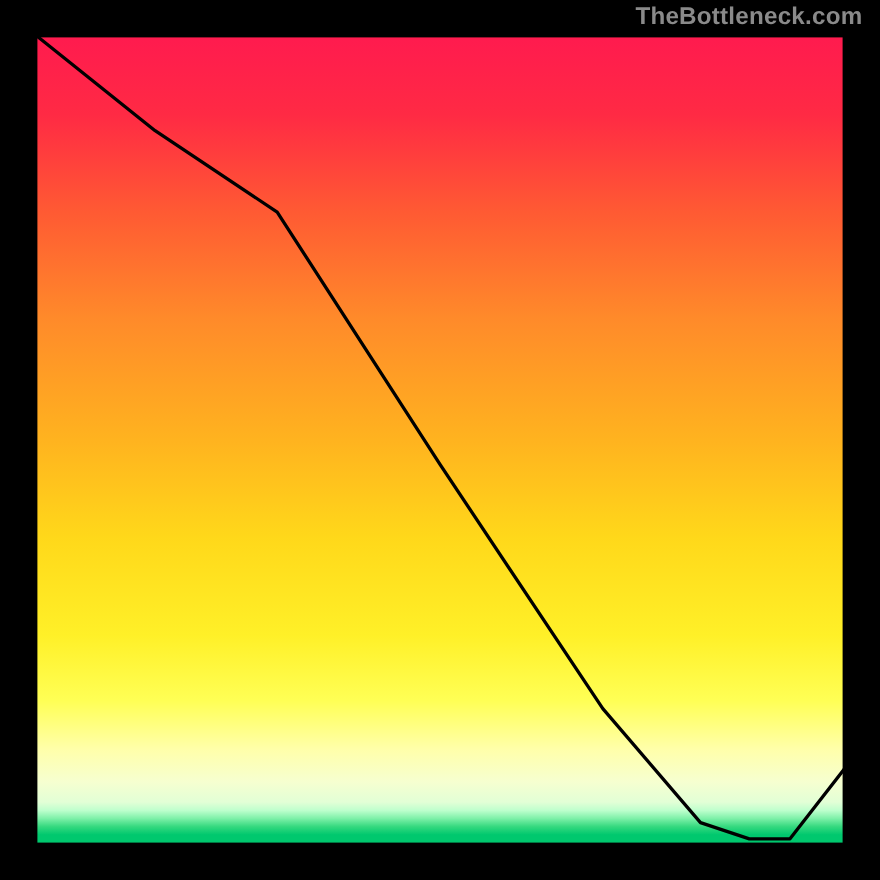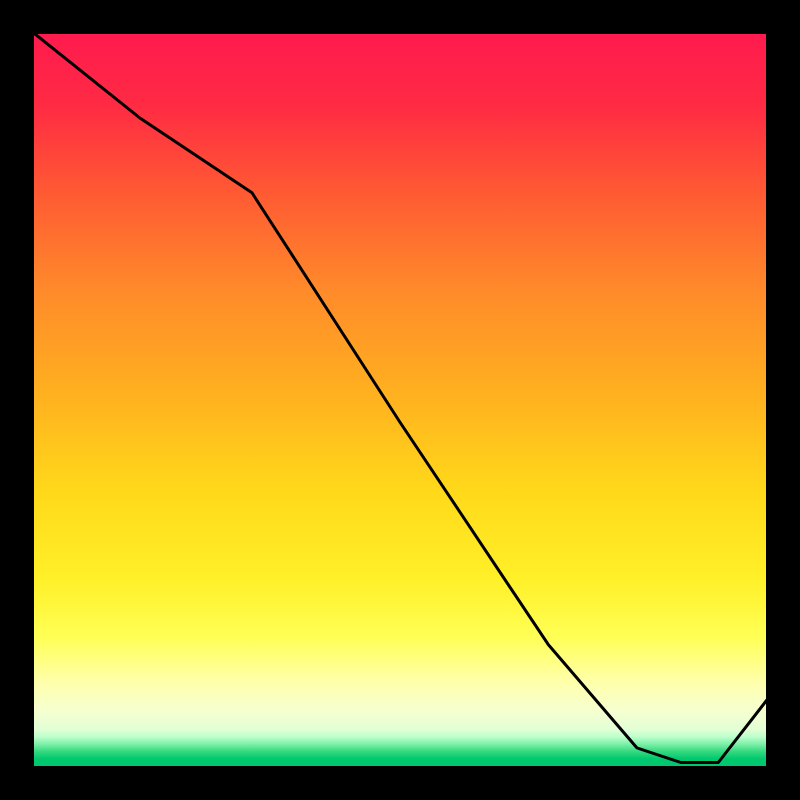--- a/index.html
+++ b/index.html
@@ -59,20 +59,21 @@
     color: #ff2a2a;
     letter-spacing: 0.4px;
     white-space: nowrap;
   }
 </style>
 </head>
 <body>
 
 <div class="canvas">
 
+  <div class="watermark">TheBottleneck.com</div>
 
   <div class="plot-frame">
 
     <svg class="gradient-bg" viewBox="0 0 740 740" preserveAspectRatio="none">
       <defs>
         <linearGradient id="bg-grad" x1="0" y1="0" x2="0" y2="1">
             <stop offset="0%" stop-color="#ff1a4f"></stop>
             <stop offset="10%" stop-color="#ff2a44"></stop>
             <stop offset="22%" stop-color="#ff5a33"></stop>
             <stop offset="35%" stop-color="#ff8a2a"></stop>

